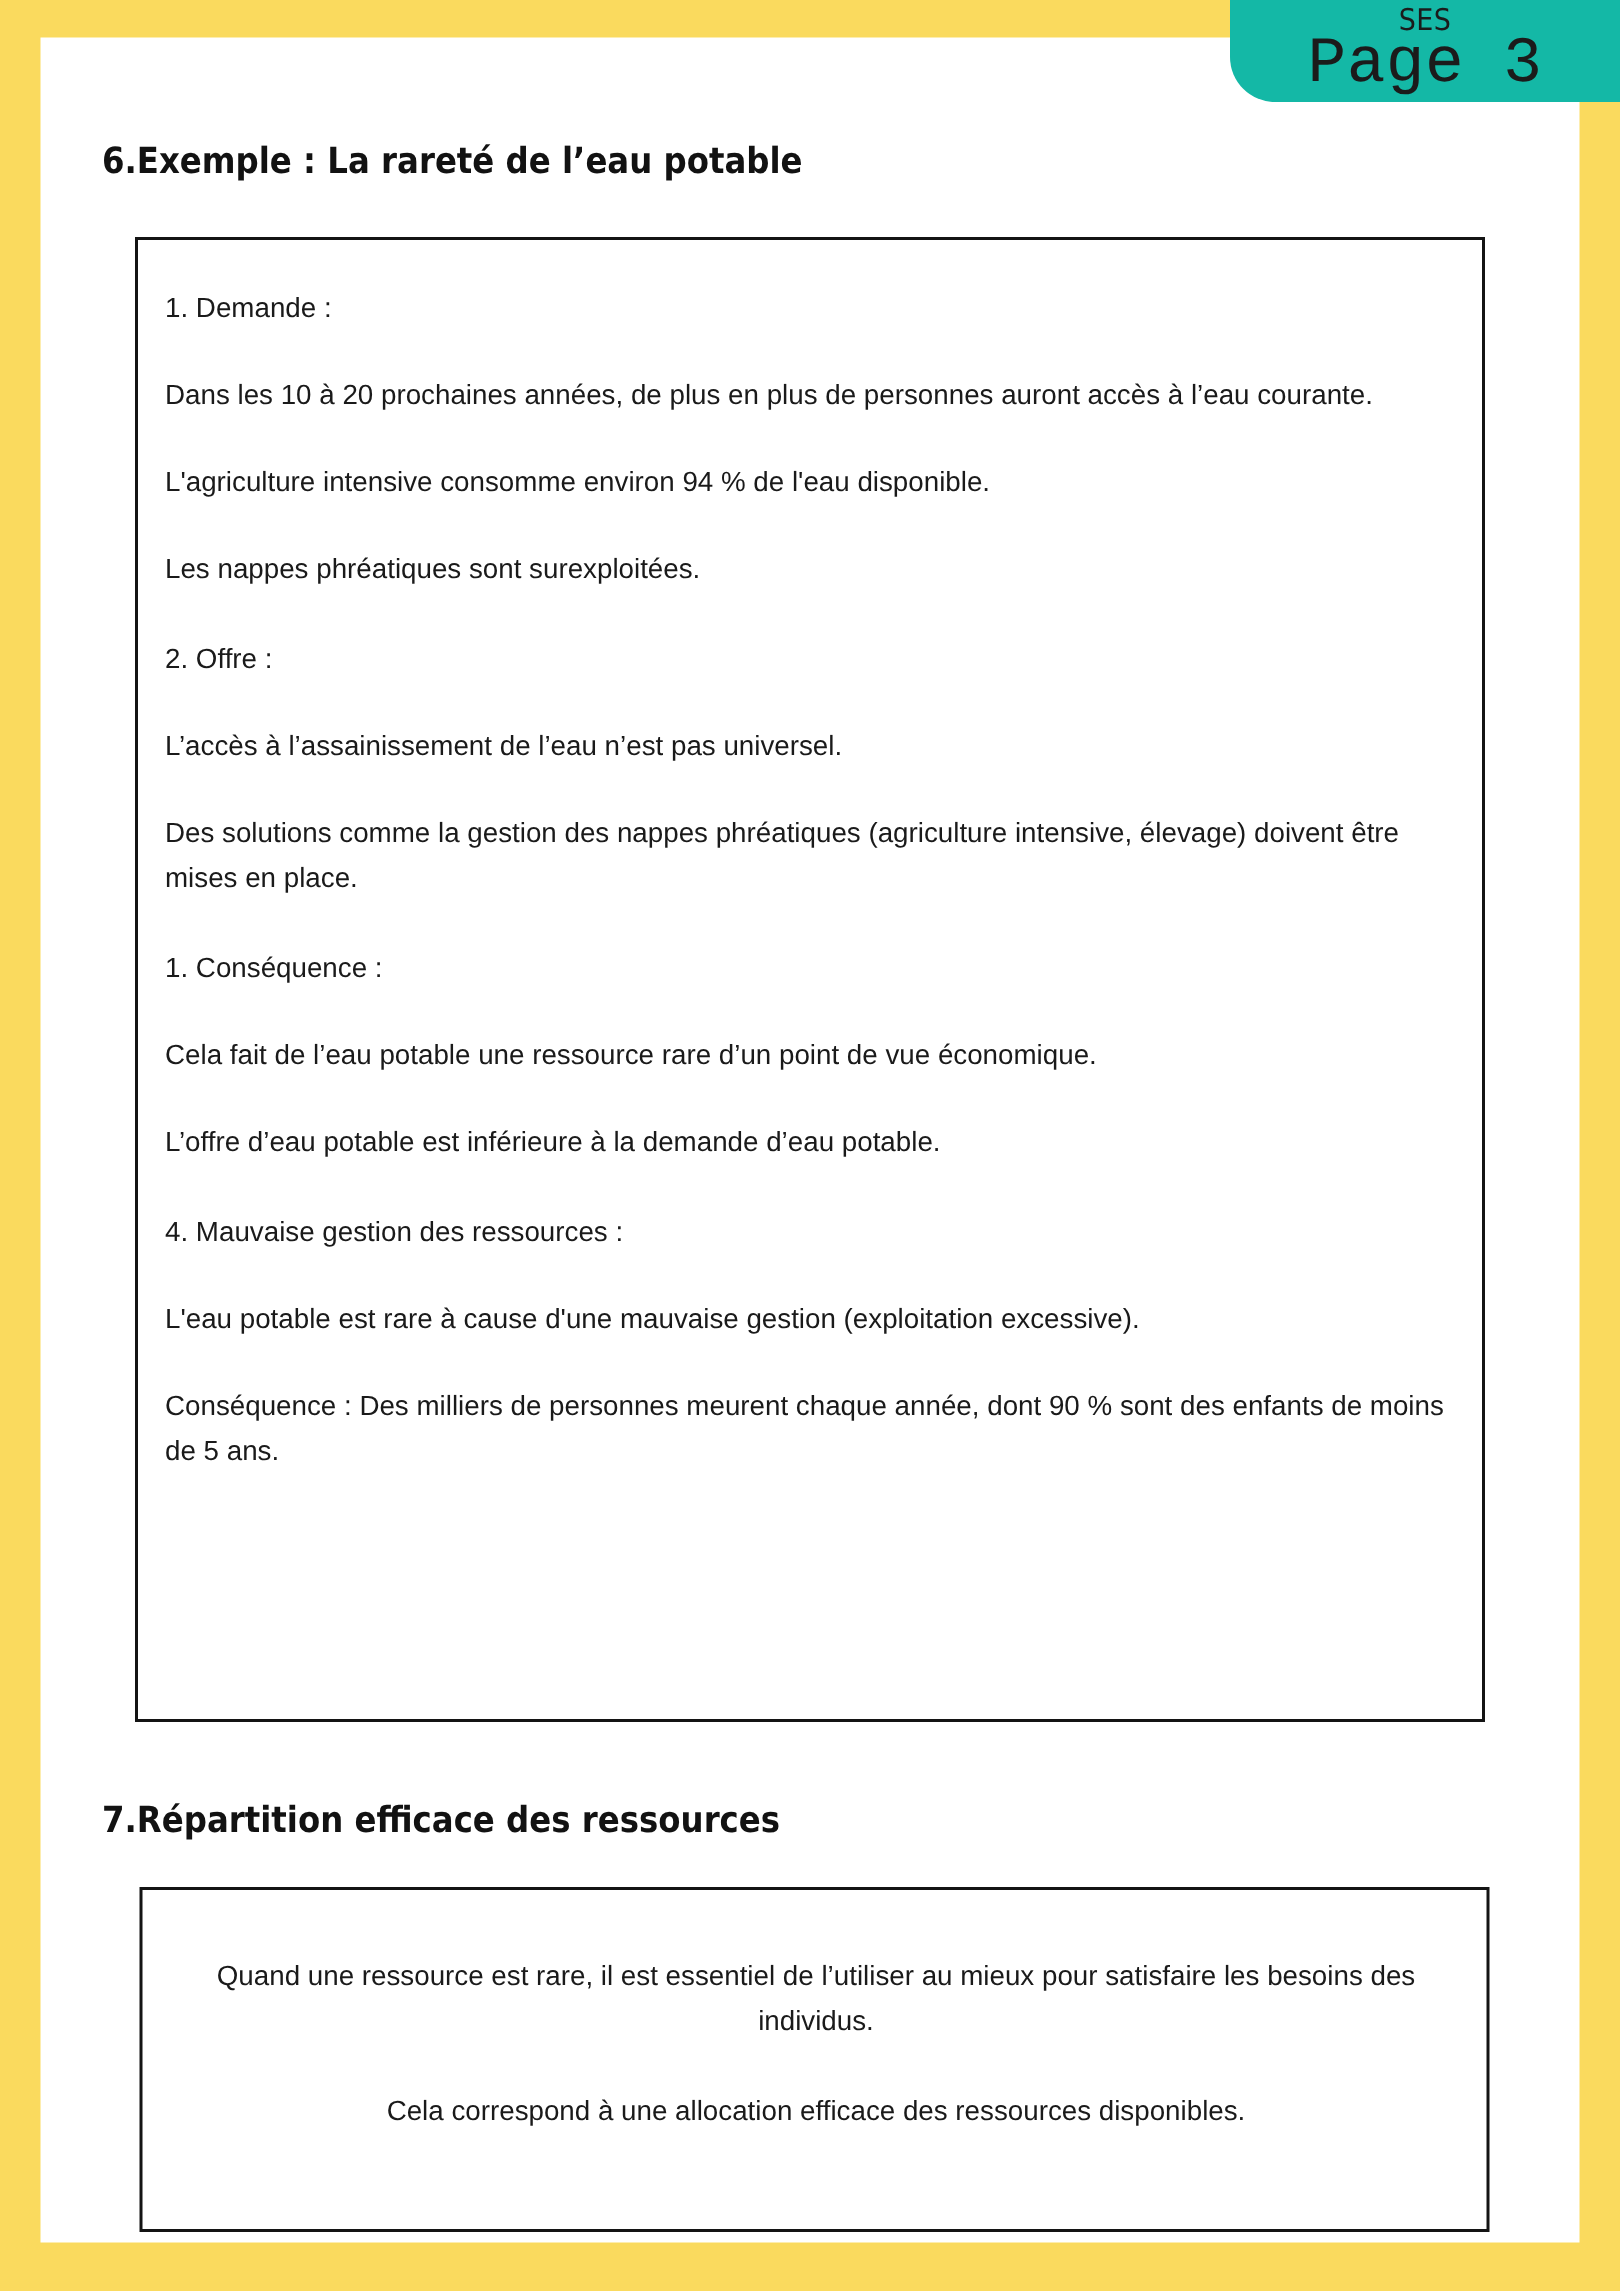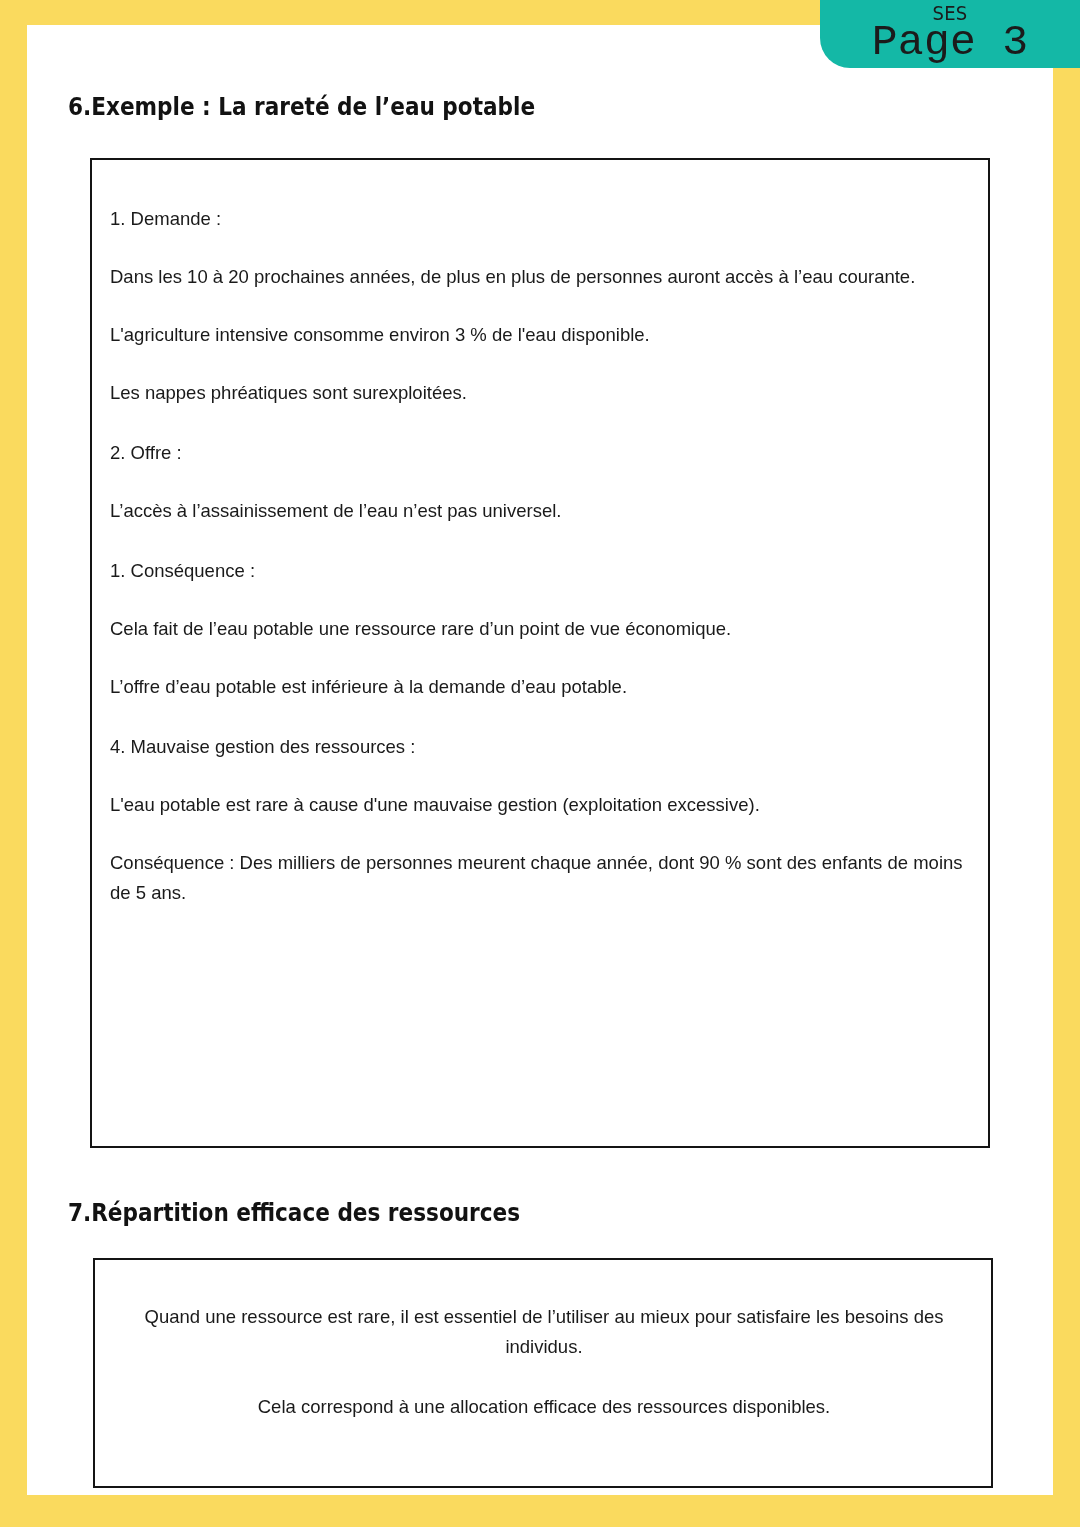--- a/index.html
+++ b/index.html
@@ -82,21 +82,21 @@
     position: absolute;
     border: 2px solid #141414;
     background: #ffffff;
   }
 
   #box-example {
     left: 63px;
     top: 133px;
     width: 900px;
     height: 990px;
-    padding: 44px 18px 10px 18px;
+    padding: 30px 18px 10px 18px;
   }
 
   #box-repartition {
     left: 66px;
     top: 1233px;
     width: 900px;
     height: 230px;
     padding: 42px 18px 10px 20px;
     text-align: center;
   }
@@ -130,27 +130,28 @@
 
 <div class="content">
 
   <h2 class="section-heading" id="heading-6">6.Exemple : La rareté de l’eau potable</h2>
 
   <div class="content-box" id="box-example">
 
     <div class="group">
       <p class="para sub-label">1. Demande :</p>
       <p class="para">Dans les 10 à 20 prochaines années, de plus en plus de personnes auront accès à l’eau courante.</p>
-      <p class="para">L'agriculture intensive consomme environ 3 % de l'eau disponible.</p>
+      <p class="para">L'agriculture intensive consomme environ 94 % de l'eau disponible.</p>
       <p class="para">Les nappes phréatiques sont surexploitées.</p>
     </div>
 
     <div class="group">
       <p class="para sub-label">2. Offre :</p>
       <p class="para">L’accès à l’assainissement de l’eau n’est pas universel.</p>
+      <p class="para">Des solutions comme la gestion des nappes phréatiques (agriculture intensive, élevage) doivent être mises en place.</p>
     </div>
 
     <div class="group">
       <p class="para sub-label">1. Conséquence :</p>
       <p class="para">Cela fait de l’eau potable une ressource rare d’un point de vue économique.</p>
       <p class="para">L’offre d’eau potable est inférieure à la demande d’eau potable.</p>
     </div>
 
     <div class="group">
       <p class="para sub-label">4. Mauvaise gestion des ressources :</p>

